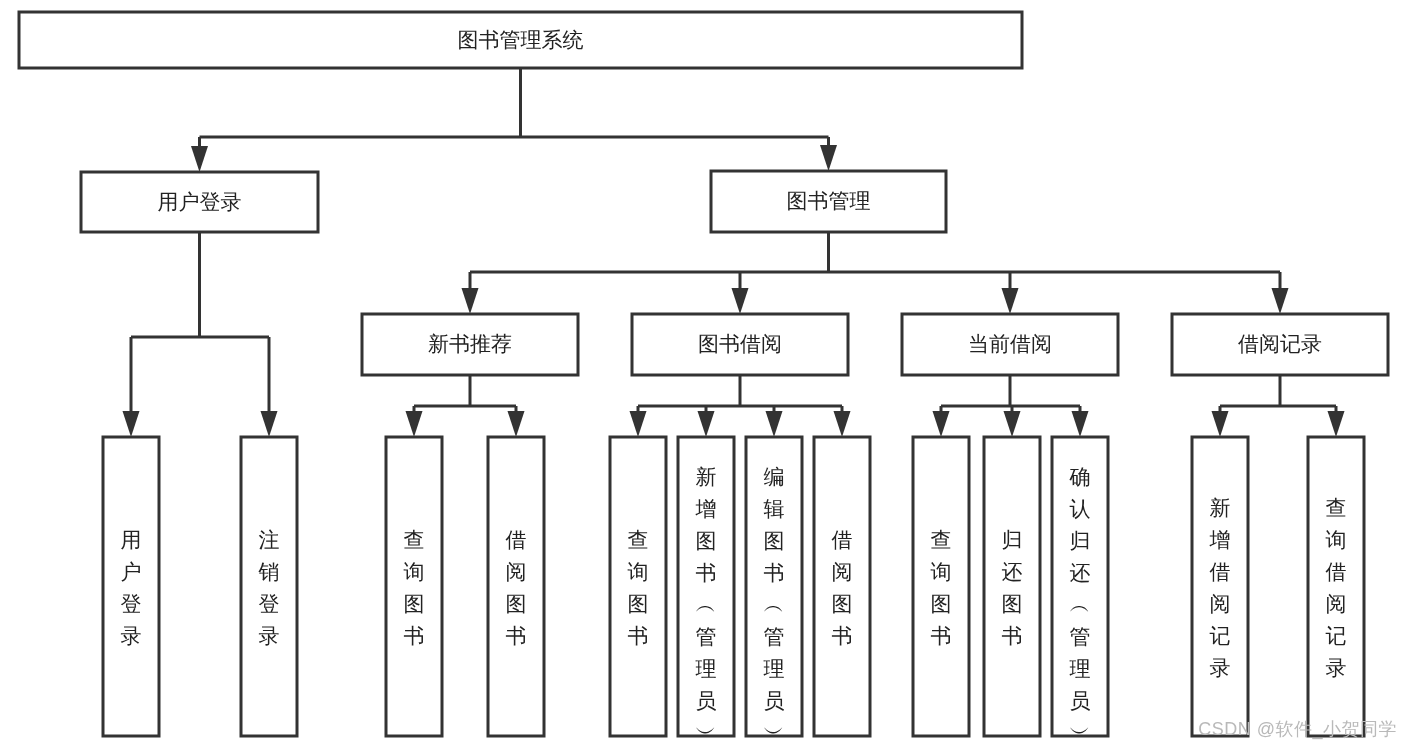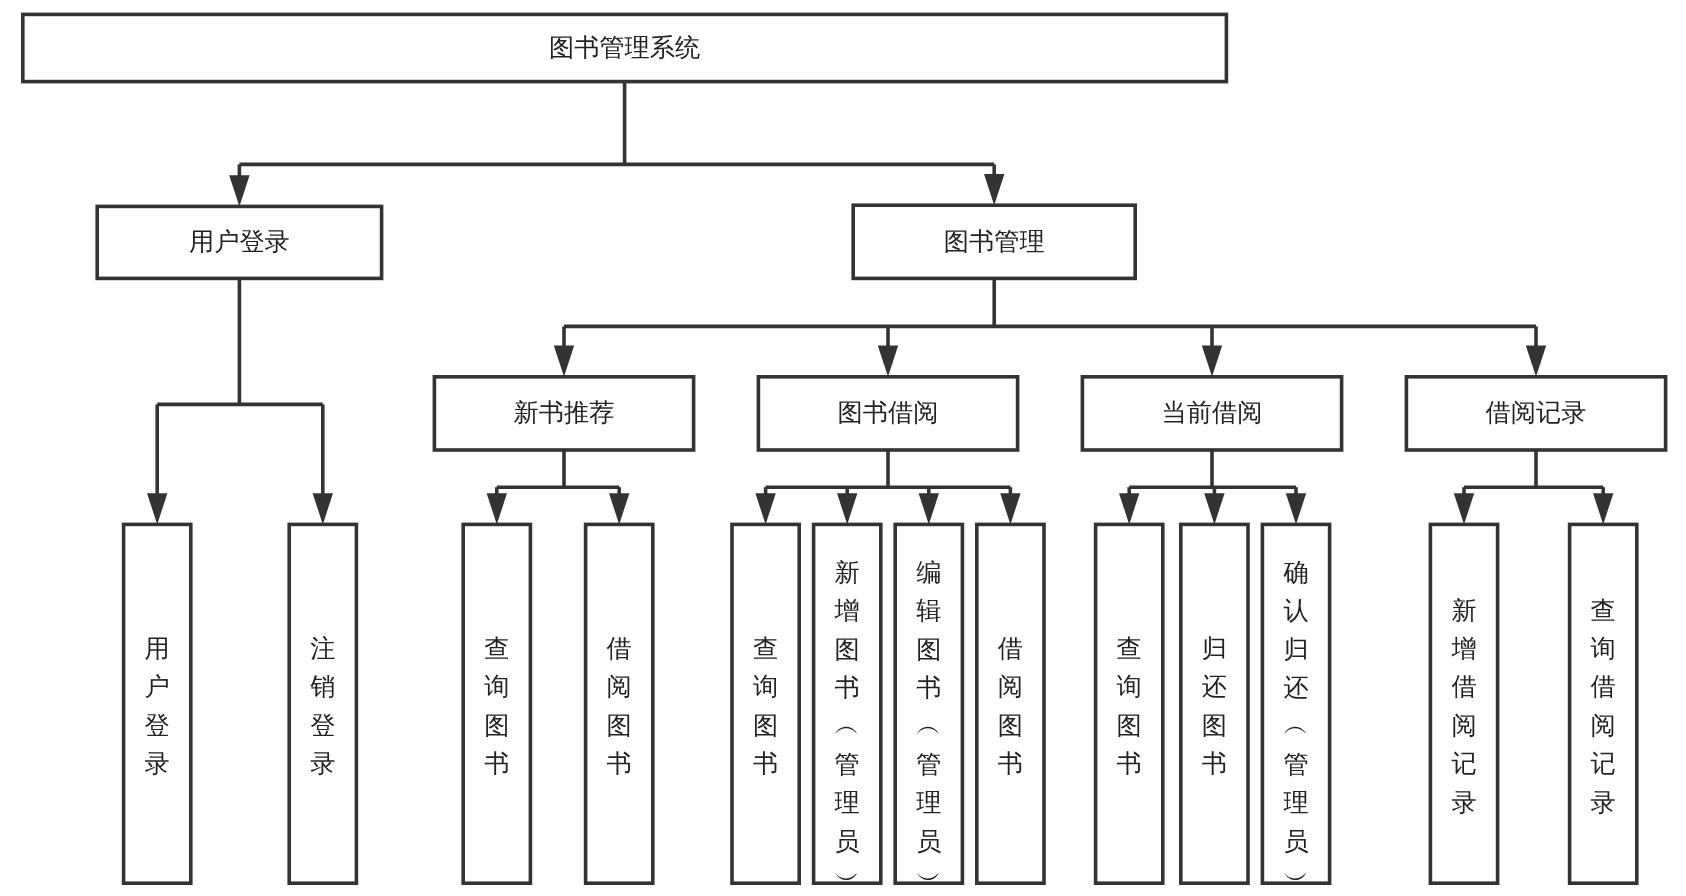--- a/index.html
+++ b/index.html
@@ -217,13 +217,14 @@
         <g>
           <rect class="node-box" x="1192" y="437" width="56" height="299"></rect>
           <text class="node-label-vertical" x="1220" y="515.46"><tspan x="1220" dy="0">新</tspan><tspan x="1220" dy="32">增</tspan><tspan x="1220" dy="32">借</tspan><tspan x="1220" dy="32">阅</tspan><tspan x="1220" dy="32">记</tspan><tspan x="1220" dy="32">录</tspan></text>
         </g>
         <g>
           <rect class="node-box" x="1308" y="437" width="56" height="299"></rect>
           <text class="node-label-vertical" x="1336" y="515.46"><tspan x="1336" dy="0">查</tspan><tspan x="1336" dy="32">询</tspan><tspan x="1336" dy="32">借</tspan><tspan x="1336" dy="32">阅</tspan><tspan x="1336" dy="32">记</tspan><tspan x="1336" dy="32">录</tspan></text>
         </g>
       </g>
     </svg>
+  <div class="watermark">CSDN @软件_小贺同学</div>
 </div>
 
 </body></html>

